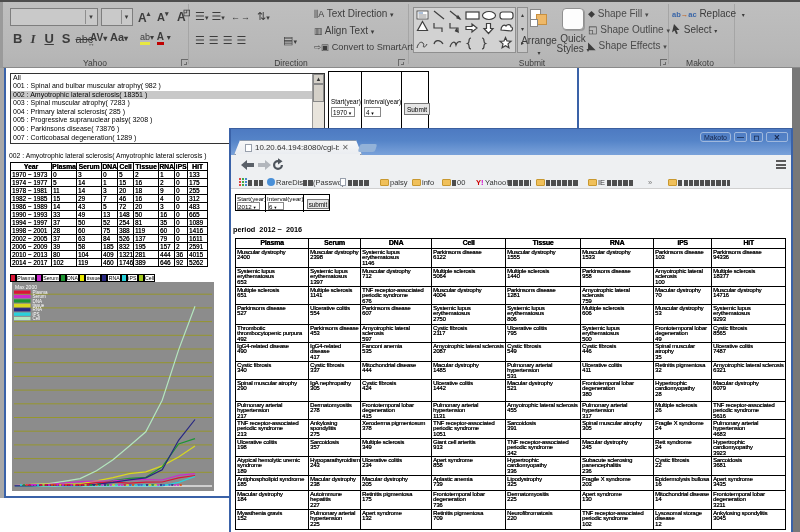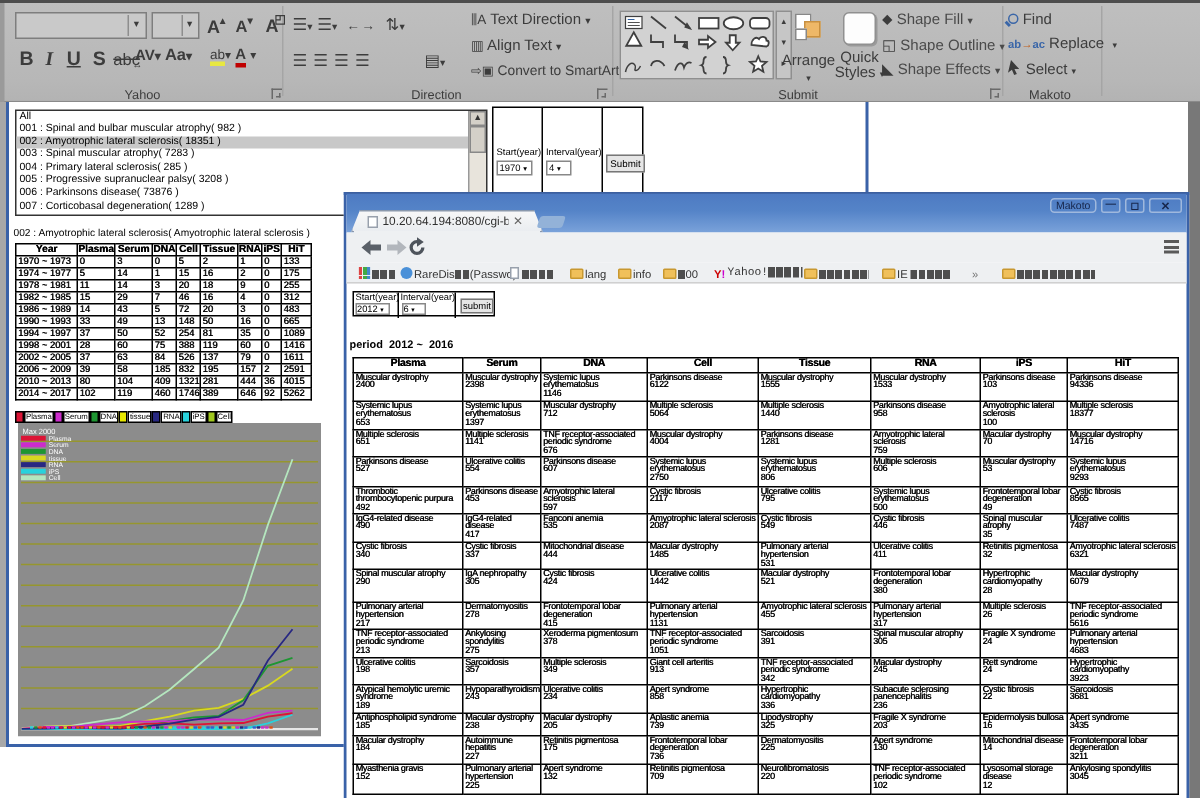--- a/index.html
+++ b/index.html
@@ -88,21 +88,20 @@
 </div>
 <div class="abs" style="left:516px;top:35px;width:46px;color:#3c3c3c;font-size:10px;text-align:center;">Arrange<br><span style="font-size:6px;">▾</span></div>
 <div class="abs" style="left:562px;top:8px;width:22px;height:22px;background:#fdfdfd;border:1px solid #909090;border-radius:4px;box-shadow:1px 1px 0 #9a9a9a;"></div>
 <div class="abs" style="left:553px;top:34px;width:40px;color:#3c3c3c;font-size:10px;text-align:center;line-height:9.5px;">Quick<br>Styles <span style="font-size:6px;">▾</span></div>
 <div class="abs" style="left:588px;top:8px;width:85px;color:#4a4a4a;font-size:10px;white-space:nowrap;">
 <div style="height:16px;"><span style="color:#3c3c3c;">⬥</span> Shape Fill <span style="font-size:7px;">▾</span></div>
 <div style="height:16px;"><span style="color:#3c3c3c;">◱</span> Shape Outline <span style="font-size:7px;">▾</span></div>
 <div style="height:16px;white-space:nowrap;"><span style="color:#3c3c3c;">◣</span> Shape Effects <span style="font-size:7px;">▾</span></div>
 </div>
 <div class="abs" style="left:672px;top:8px;width:120px;color:#3c3c3c;font-size:10px;white-space:nowrap;">
-<div style="height:16px;"><span style="display:inline-block;width:7px;height:7px;border:1.6px solid #3a66a8;border-radius:50%;position:relative;"><span style="position:absolute;left:-3px;top:5px;width:4px;height:1.6px;background:#3a66a8;transform:rotate(45deg);"></span></span> Find</div>
 <div style="height:16px;"><span style="color:#3a66a8;font-size:7.5px;font-weight:bold;">ab</span><span style="color:#c06020;font-size:7.5px;">→</span><span style="color:#3a66a8;font-size:7.5px;font-weight:bold;">ac</span> Replace&nbsp;&nbsp;<span style="font-size:6px;">▾</span></div>
 <div style="height:16px;"><svg width="9" height="10" viewBox="0 0 9 10" style="vertical-align:-1px;">
             <path d="M2 0l5.5 6h-3.2l1.6 3.4-1.8 .6-1.5-3.5-2.6 2z" fill="#3c3c3c"></path>
           </svg> Select <span style="font-size:6px;">▾</span></div>
 </div>
 </div>
 <div class="abs" style="left:0;top:68px;width:4px;height:430px;background:#a8a8a8;"></div>
 <div class="abs" style="left:792px;top:68px;width:8px;height:464px;background:#787878;"></div>
 
 <div class="abs" style="left:4px;top:68px;width:575px;height:430px;background:#fff;border:2px solid #3a62a8;border-top:none;overflow:hidden;">
@@ -420,27 +419,27 @@
         <div style="height:2px;background:#5a5a5a;margin-top:1.5px;"></div>
       </div>
 <div class="abs" style="left:2px;top:47px;width:560px;height:14px;background:#eef0f2;border-bottom:1px solid #d0d0d0;font-size:7.5px;color:#333;">
 <div style="position:absolute;left:8px;top:3px;white-space:nowrap;"><span style="display:inline-block;width:8px;height:8px;background:linear-gradient(90deg,#d44 0 2.5px,#fff0 0 3px,#4a4 3px 5.5px,#fff0 0 6px,#48c 6px 8px);-webkit-mask:linear-gradient(#000 0 2.5px,#fff0 0 3px,#000 3px 5.5px,#fff0 0 6px,#000 6px 8px);"></span></div>
 <div style="position:absolute;left:17px;top:3px;white-space:nowrap;"><span style="display:inline-block;width:16px;height:6.5px;background:repeating-linear-gradient(90deg,#4e4e4e 0 4.4px,rgba(0,0,0,0) 4.4px 5.5px);vertical-align:middle;"></span></div>
 <div style="position:absolute;left:36px;top:3px;white-space:nowrap;"><span style="display:inline-block;width:8px;height:8px;border-radius:50%;background:#4a90d8;"></span></div>
 <div style="position:absolute;left:45px;top:3px;white-space:nowrap;">RareDis<span style="display:inline-block;width:10px;height:6.5px;background:repeating-linear-gradient(90deg,#4e4e4e 0 4.4px,rgba(0,0,0,0) 4.4px 5.5px);vertical-align:middle;"></span>(Passwd)</div>
 <div style="position:absolute;left:109px;top:3px;white-space:nowrap;"><span style="display:inline-block;width:6px;height:8px;background:#fff;border:1px solid #98a0ac;vertical-align:-1px;"></span></div>
 <div style="position:absolute;left:117px;top:3px;white-space:nowrap;"><span style="display:inline-block;width:21px;height:6.5px;background:repeating-linear-gradient(90deg,#4e4e4e 0 4.4px,rgba(0,0,0,0) 4.4px 5.5px);vertical-align:middle;"></span></div>
 <div style="position:absolute;left:149px;top:3px;white-space:nowrap;"><span style="display:inline-block;width:9px;height:7px;background:#f0c05a;border:1px solid #c89830;border-radius:1px;vertical-align:-1px;"></span></div>
-<div style="position:absolute;left:159px;top:3px;white-space:nowrap;">lang</div>
+<div style="position:absolute;left:159px;top:3px;white-space:nowrap;">palsy</div>
 <div style="position:absolute;left:181px;top:3px;white-space:nowrap;"><span style="display:inline-block;width:9px;height:7px;background:#f0c05a;border:1px solid #c89830;border-radius:1px;vertical-align:-1px;"></span></div>
 <div style="position:absolute;left:191px;top:3px;white-space:nowrap;">info</div>
 <div style="position:absolute;left:211px;top:3px;white-space:nowrap;"><span style="display:inline-block;width:9px;height:7px;background:#f0c05a;border:1px solid #c89830;border-radius:1px;vertical-align:-1px;"></span></div>
 <div style="position:absolute;left:221px;top:3px;white-space:nowrap;"><span style="display:inline-block;width:5px;height:6.5px;background:repeating-linear-gradient(90deg,#4e4e4e 0 4.4px,rgba(0,0,0,0) 4.4px 5.5px);vertical-align:middle;"></span>00</div>
 <div style="position:absolute;left:245px;top:3px;white-space:nowrap;"><span style="color:#c00;font-weight:bold;">Y<span style="color:#c0c;">!</span></span></div>
-<div style="position:absolute;left:254px;top:3px;white-space:nowrap;font-family:Liberation Mono, monospace;">Yahoo!<span style="display:inline-block;width:23px;height:6.5px;background:repeating-linear-gradient(90deg,#4e4e4e 0 4.4px,rgba(0,0,0,0) 4.4px 5.5px);vertical-align:middle;"></span></div>
+<div style="position:absolute;left:254px;top:3px;white-space:nowrap;">Yahoo!<span style="display:inline-block;width:23px;height:6.5px;background:repeating-linear-gradient(90deg,#4e4e4e 0 4.4px,rgba(0,0,0,0) 4.4px 5.5px);vertical-align:middle;"></span></div>
 <div style="position:absolute;left:305px;top:3px;white-space:nowrap;"><span style="display:inline-block;width:9px;height:7px;background:#f0c05a;border:1px solid #c89830;border-radius:1px;vertical-align:-1px;"></span></div>
 <div style="position:absolute;left:315px;top:3px;white-space:nowrap;"><span style="display:inline-block;width:33px;height:6.5px;background:repeating-linear-gradient(90deg,#4e4e4e 0 4.4px,rgba(0,0,0,0) 4.4px 5.5px);vertical-align:middle;"></span></div>
 <div style="position:absolute;left:357px;top:3px;white-space:nowrap;"><span style="display:inline-block;width:9px;height:7px;background:#f0c05a;border:1px solid #c89830;border-radius:1px;vertical-align:-1px;"></span></div>
 <div style="position:absolute;left:367px;top:3px;white-space:nowrap;">IE <span style="display:inline-block;width:27px;height:6.5px;background:repeating-linear-gradient(90deg,#4e4e4e 0 4.4px,rgba(0,0,0,0) 4.4px 5.5px);vertical-align:middle;"></span></div>
 <div style="position:absolute;left:417px;top:3px;white-space:nowrap;"><span style="color:#777;">»</span></div>
 <div style="position:absolute;left:437px;top:3px;white-space:nowrap;"><span style="display:inline-block;width:9px;height:7px;background:#f0c05a;border:1px solid #c89830;border-radius:1px;vertical-align:-1px;"></span></div>
 <div style="position:absolute;left:447px;top:3px;white-space:nowrap;"><span style="display:inline-block;width:52px;height:6.5px;background:repeating-linear-gradient(90deg,#4e4e4e 0 4.4px,rgba(0,0,0,0) 4.4px 5.5px);vertical-align:middle;"></span></div>
 </div>
 <div class="abs" style="left:6px;top:66px;width:95px;height:17px;border:1px solid #000;">
 <div class="abs" style="left:0;top:0;width:30px;height:17px;border-right:1px solid #000;"></div>

